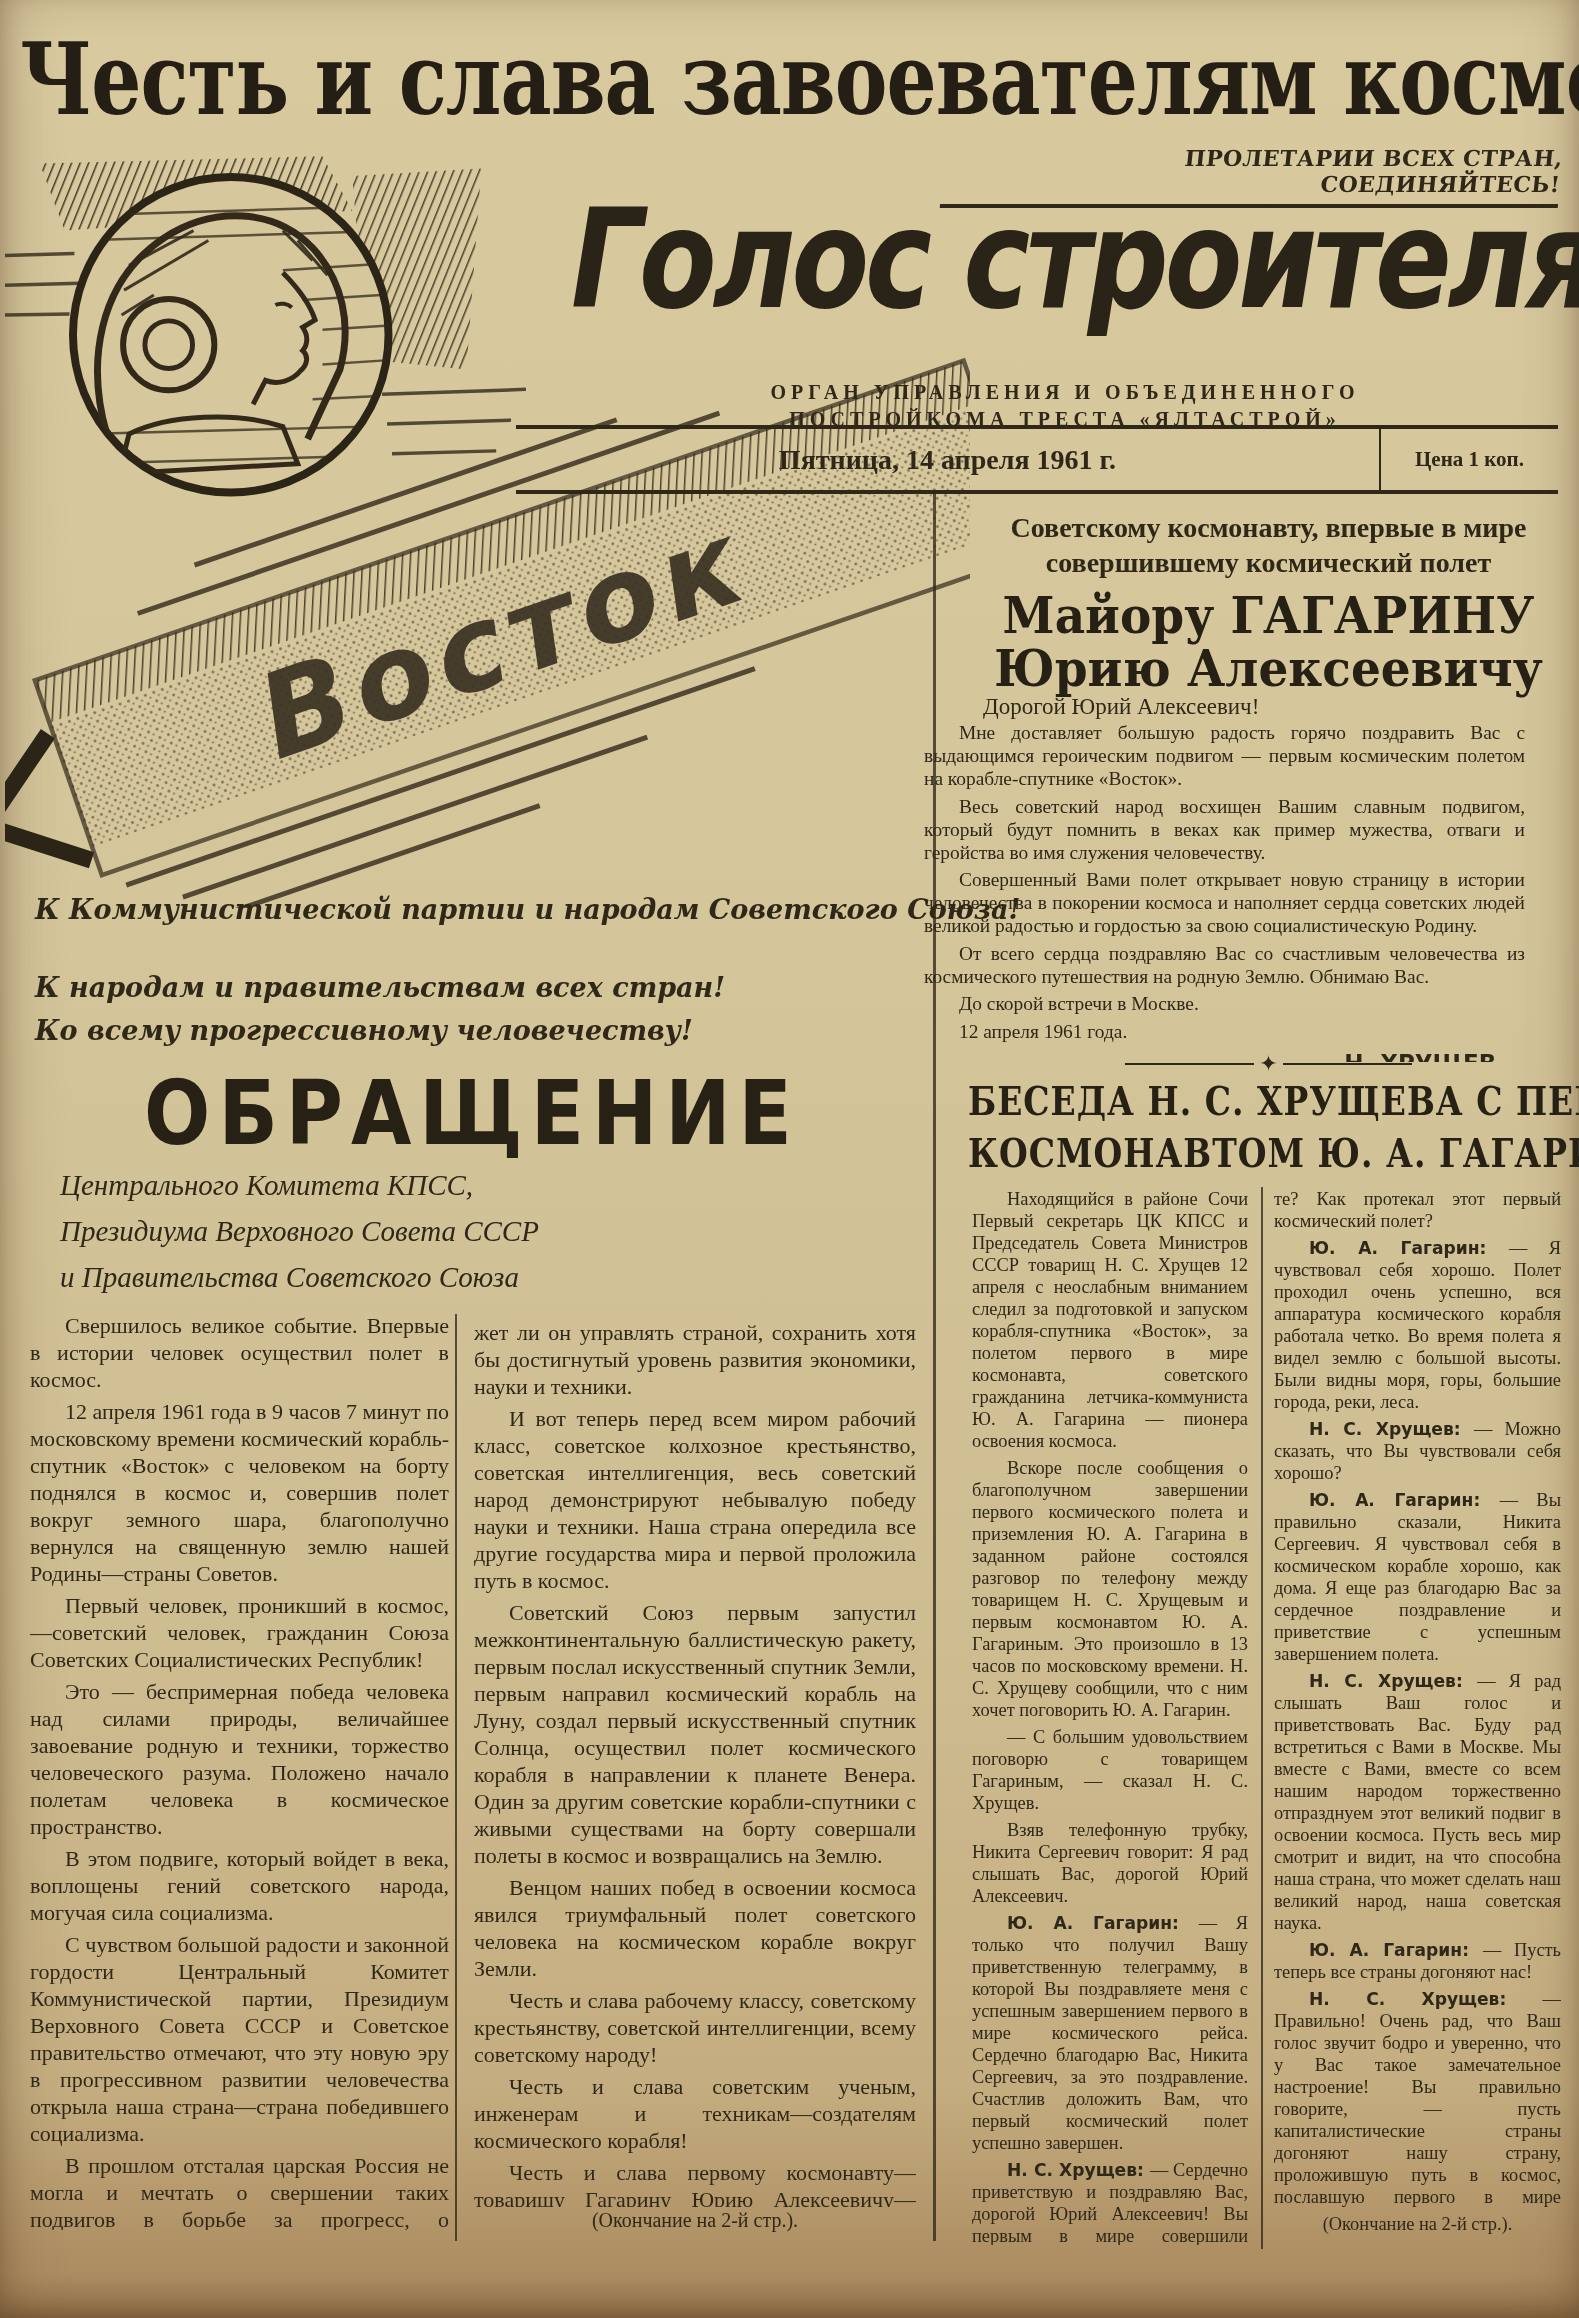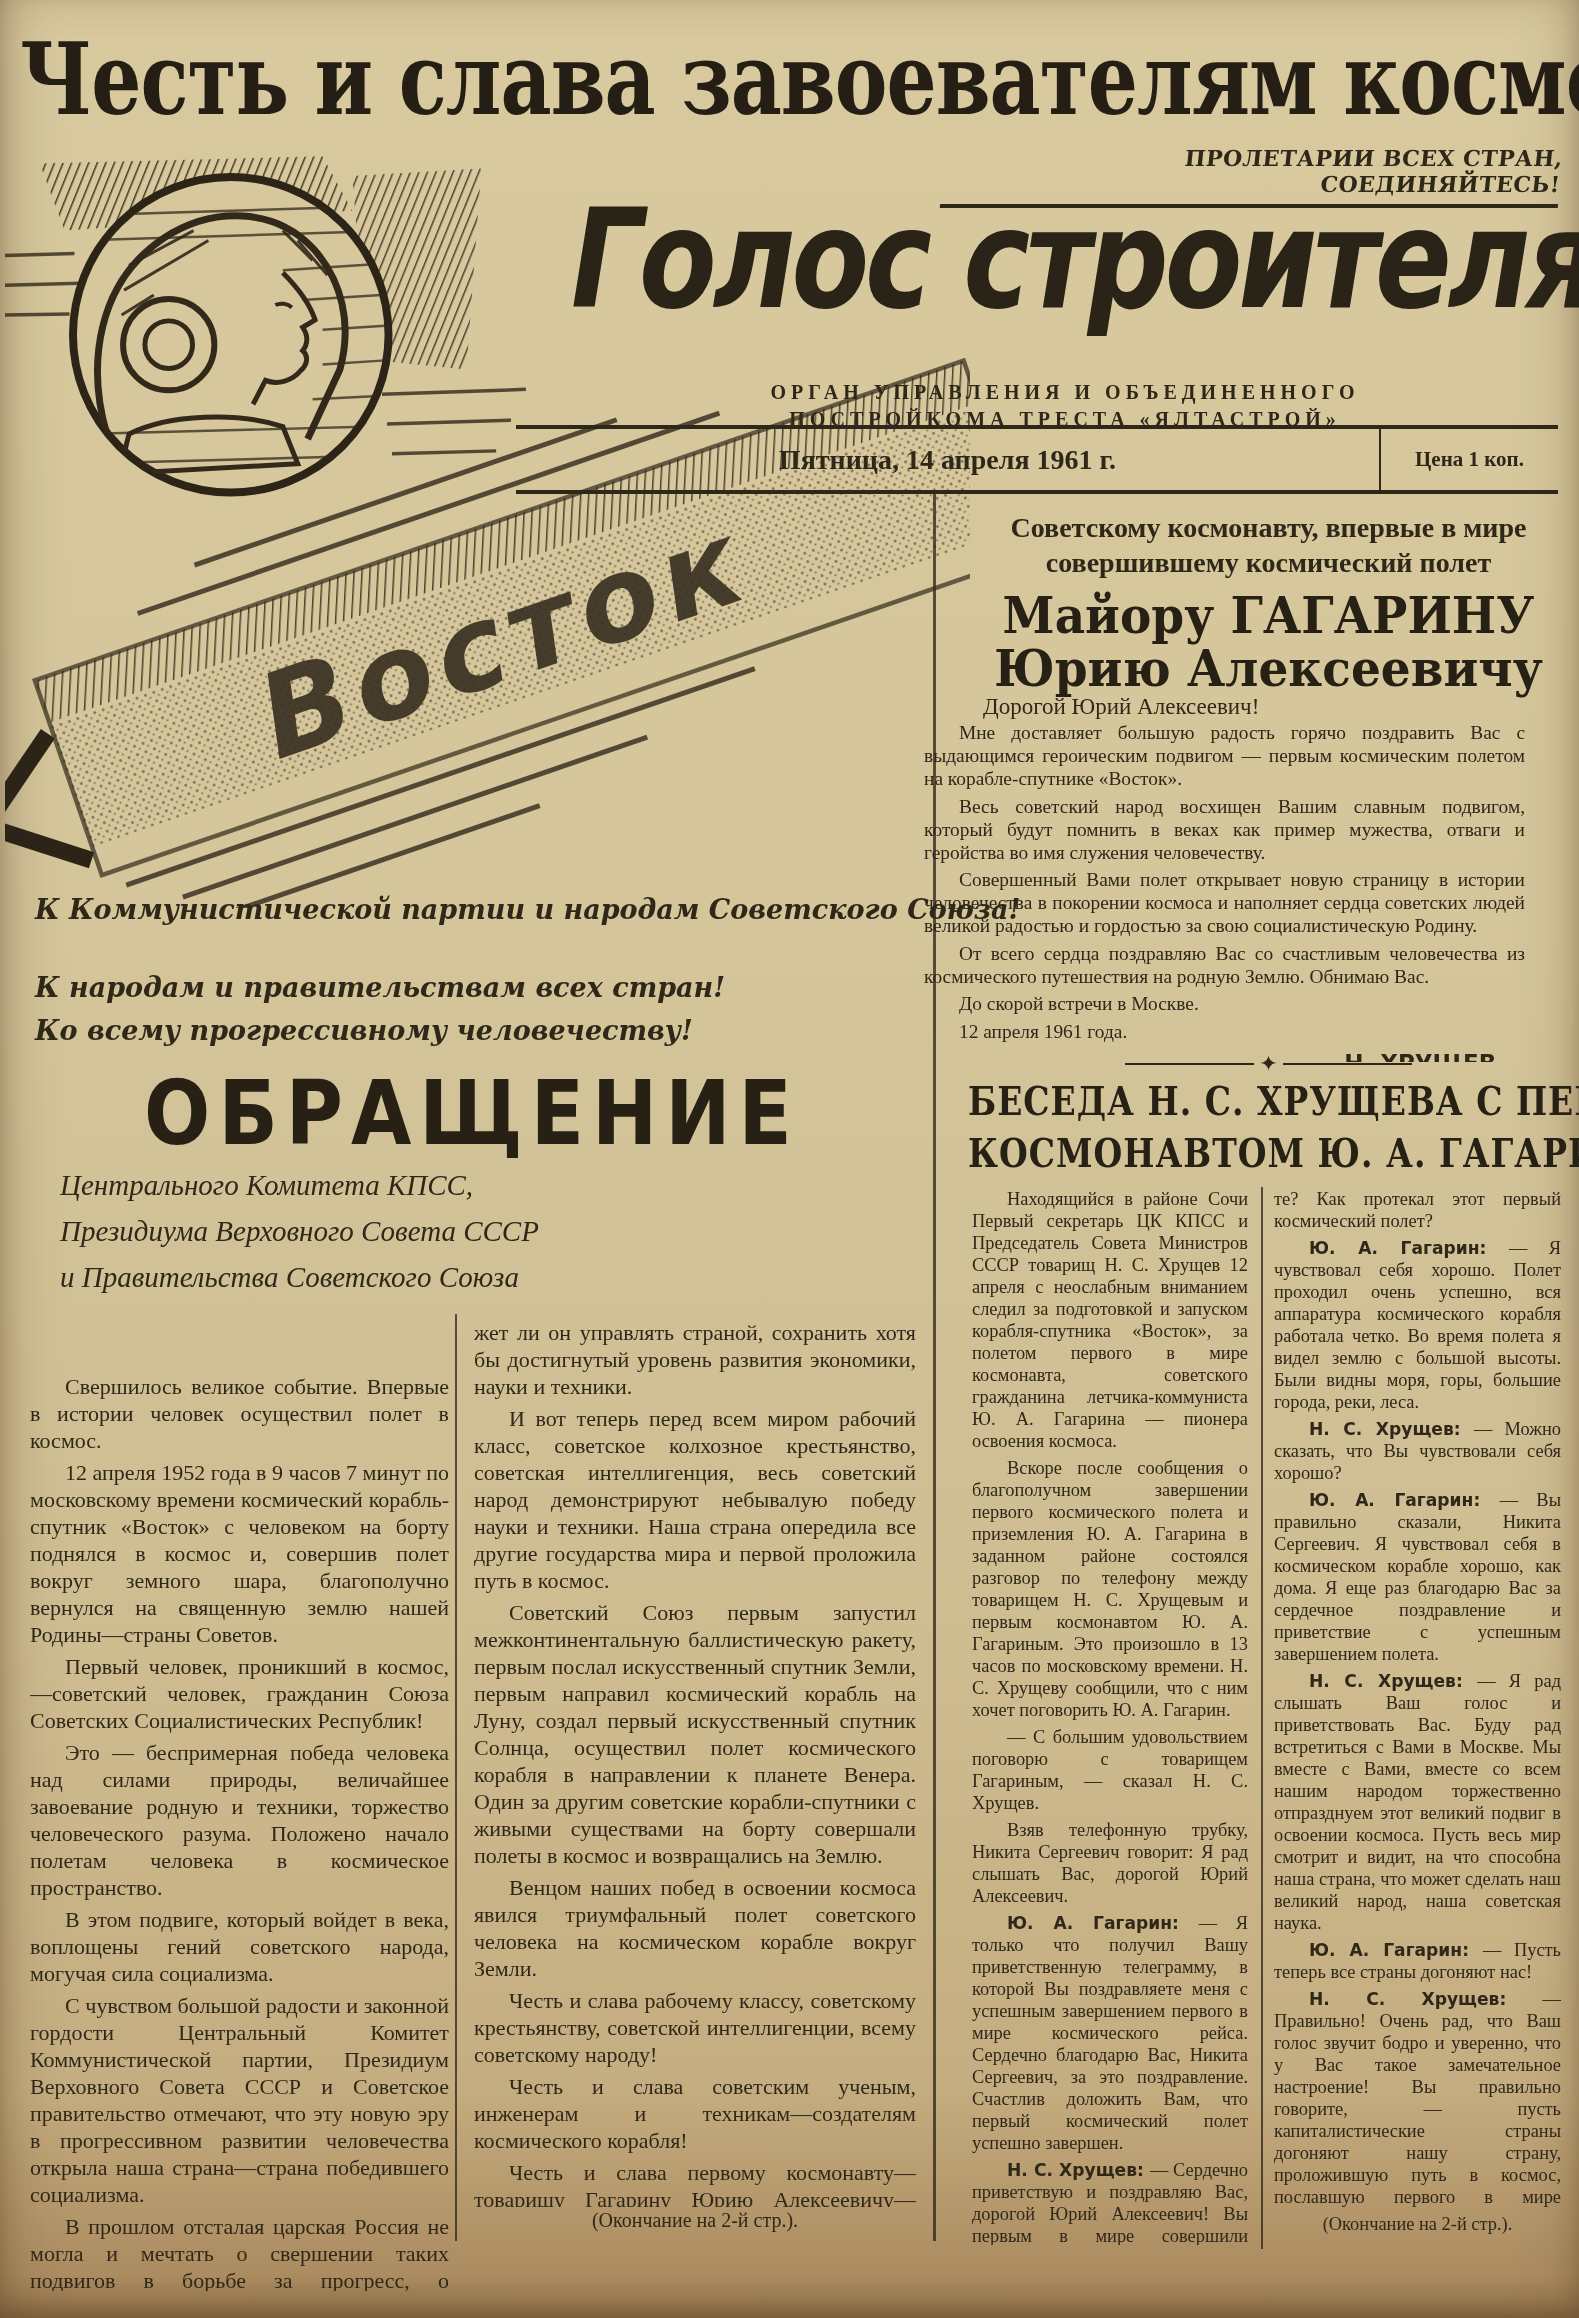--- a/index.html
+++ b/index.html
@@ -46,21 +46,21 @@
     left:60px; top:1062px; width:824px; text-align:center;
     font-family:"DejaVu Sans", sans-serif; font-weight:bold; font-size:78px; letter-spacing:8px;
     color:#272015; transform:scaleY(1.14); transform-origin:top center; white-space:nowrap;
   }
   .obr-sub{ left:60px; top:1162px; width:824px; text-align:left; font-style:italic; font-size:29px; line-height:46px; }
   .col{ text-align:justify; overflow:hidden; }
   .col p{ margin:0 0 5px 0; text-indent:35px; }
   .col p.noindent{ text-indent:0; }
   .col b{ font-family:"DejaVu Sans", sans-serif; font-size:.93em; }
   .obr-col{ font-size:22px; line-height:27px; }
-  .obr-left{ left:30px; top:1373px; width:419px; height:918px; }
+  .obr-left{ left:30px; top:1312px; width:419px; height:918px; }
   .obr-right{ left:474px; top:1319px; width:442px; height:888px; }
   .note{ text-align:center; font-size:20px; }
   .obr-note{ left:474px; top:2209px; width:442px; }
   
   .vrule{ background:#352c1d; opacity:.8; }
   .ruleA{ left:455px; top:1314px; width:2px; height:927px; }
   .ruleB{ left:933px; top:494px; width:2.5px; height:1747px; }
   .ruleC{ left:1261px; top:1187px; width:2px; height:1062px; }
   
   .kicker{ left:968px; width:601px; text-align:center; font-size:28px; font-weight:bold; }
@@ -216,21 +216,21 @@
   <div class="abs slogan sl3">Ко всему прогрессивному человечеству!</div>
 
   <div class="abs obr-title">ОБРАЩЕНИЕ</div>
   <div class="abs obr-sub">
     <div>Центрального Комитета КПСС,</div>
     <div>Президиума Верховного Совета СССР</div>
     <div>и Правительства Советского Союза</div>
   </div>
   <div class="abs col obr-col obr-left">
       <p>Свершилось великое событие. Впервые в истории человек осуществил полет в космос.</p>
-      <p>12 апреля 1952 года в 9 часов 7 минут по московскому времени космический корабль-спутник «Восток» с человеком на борту поднялся в космос и, совершив полет вокруг земного шара, благополучно вернулся на священную землю нашей Родины—страны Советов.</p>
+      <p>12 апреля 1961 года в 9 часов 7 минут по московскому времени космический корабль-спутник «Восток» с человеком на борту поднялся в космос и, совершив полет вокруг земного шара, благополучно вернулся на священную землю нашей Родины—страны Советов.</p>
       <p>Первый человек, проникший в космос, —советский человек, гражданин Союза Советских Социалистических Республик!</p>
       <p>Это — беспримерная победа человека над силами природы, величайшее завоевание родную и техники, торжество человеческого разума. Положено начало полетам человека в космическое пространство.</p>
       <p>В этом подвиге, который войдет в века, воплощены гений советского народа, могучая сила социализма.</p>
       <p>С чувством большой радости и законной гордости Центральный Комитет Коммунистической партии, Президиум Верховного Совета СССР и Советское правительство отмечают, что эту новую эру в прогрессивном развитии человечества открыла наша страна—страна победившего социализма.</p>
       <p>В прошлом отсталая царская Россия не могла и мечтать о свершении таких подвигов в борьбе за прогресс, о соревновании с более развитыми в технико-экономическом отношении странами.</p>
     </div>
   <div class="abs col obr-col obr-right">
       <p class="noindent">жет ли он управлять страной, сохранить хотя бы достигнутый уровень развития экономики, науки и техники.</p>
       <p>И вот теперь перед всем миром рабочий класс, советское колхозное крестьянство, советская интеллигенция, весь советский народ демонстрируют небывалую победу науки и техники. Наша страна опередила все другие государства мира и первой проложила путь в космос.</p>
       <p>Советский Союз первым запустил межконтинентальную баллистическую ракету, первым послал искусственный спутник Земли, первым направил космический корабль на Луну, создал первый искусственный спутник Солнца, осуществил полет космического корабля в направлении к планете Венера. Один за другим советские корабли-спутники с живыми существами на борту совершали полеты в космос и возвращались на Землю.</p>

